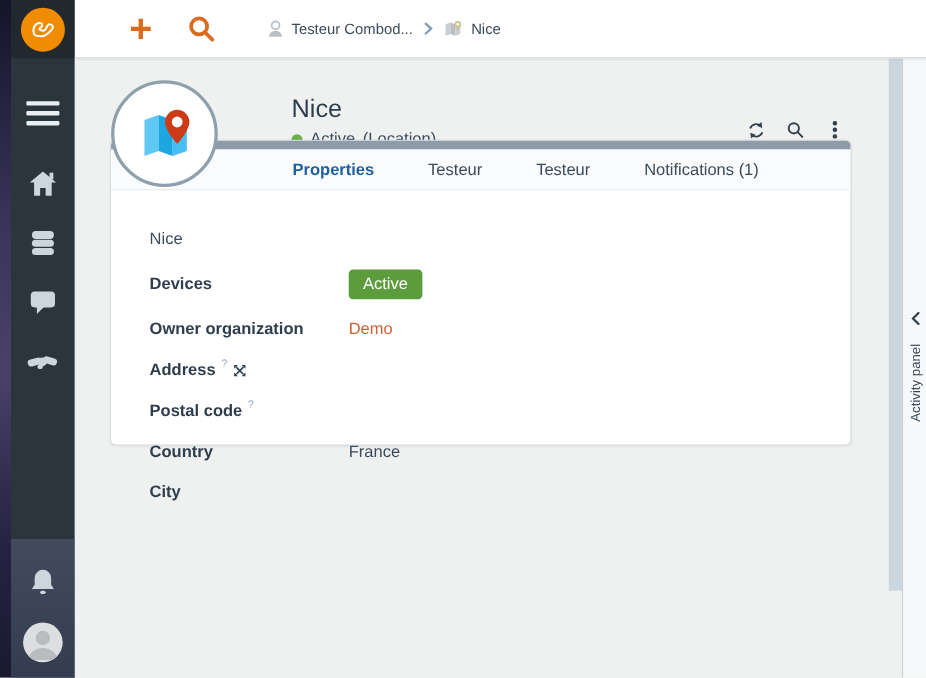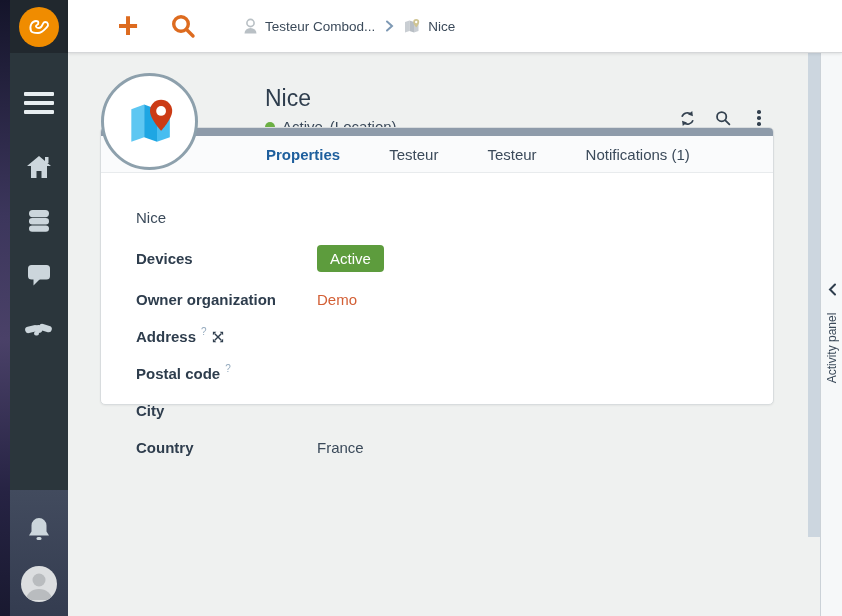--- a/index.html
+++ b/index.html
@@ -270,29 +270,29 @@
       </div>
       <div class="frow">
         <div class="flabel">
           <span>Postal code</span>
           <sup>?</sup>
         </div>
         <div class="fvalue"></div>
       </div>
       <div class="frow">
         <div class="flabel">
+            <span>Country</span>
+          </div>
+        <div class="fvalue">France</div>
+      </div>
+      <div class="frow">
+        <div class="flabel">
             <span>City</span>
           </div>
         <div class="fvalue"></div>
-      </div>
-      <div class="frow">
-        <div class="flabel">
-            <span>Country</span>
-          </div>
-        <div class="fvalue">France</div>
       </div>
     </div>
   </div>
 
   <div class="entity-avatar">
     <svg width="58" height="56" viewBox="0 0 48 48">
       <path d="M8 13 L19 9 V37 L8 41 Z" fill="#5ec7f2"></path>
       <path d="M19 9 L30 13 V41 L19 37 Z" fill="#1ea6e3"></path>
       <path d="M30 13 L41 9 V37 L30 41 Z" fill="#47bdf0"></path>
       <path d="M33.5 5 a9.5 9.5 0 0 1 9.5 9.5 c0 6.8 -9.5 17 -9.5 17 s-9.5 -10.2 -9.5 -17 A9.5 9.5 0 0 1 33.5 5 z" fill="#cc3b15"></path>

